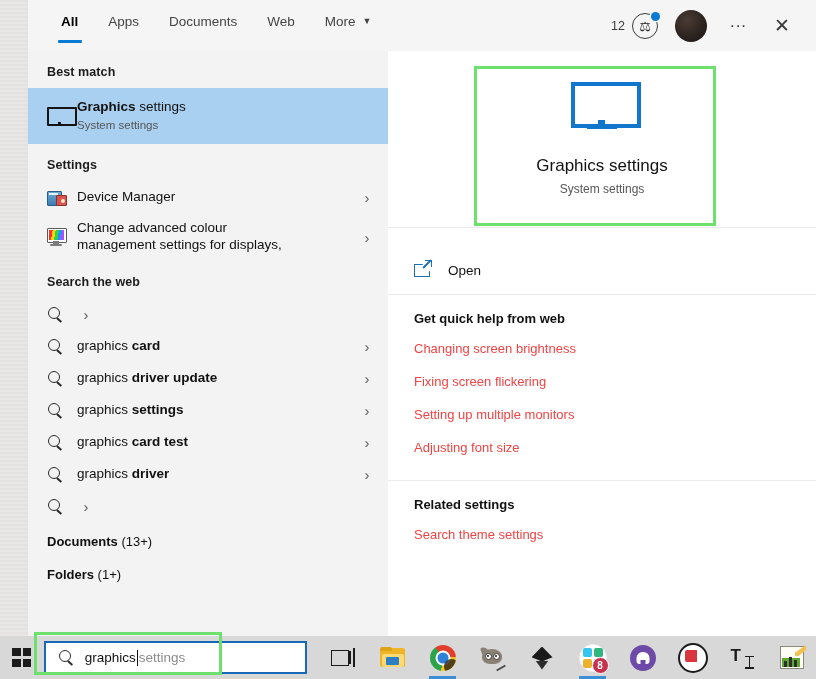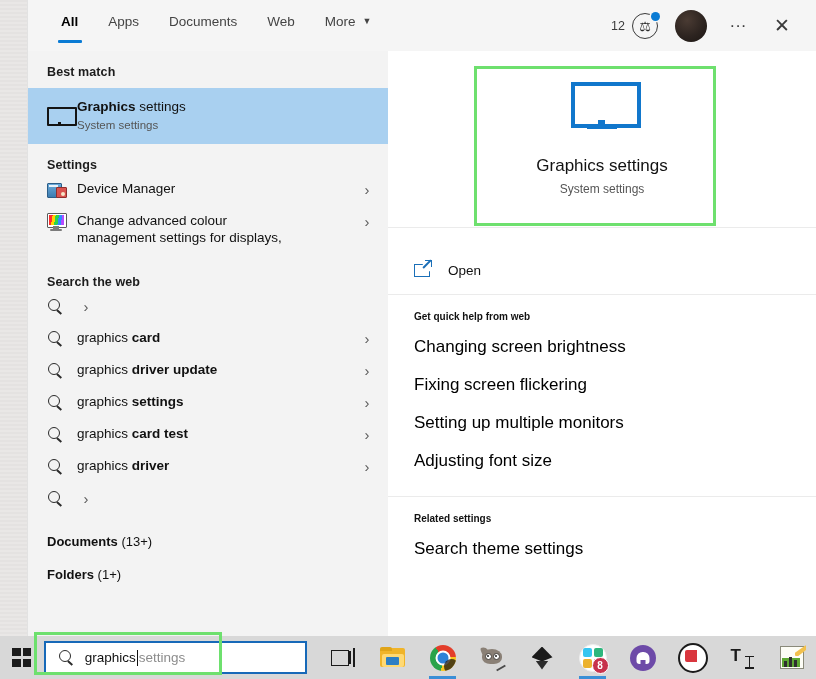--- a/index.html
+++ b/index.html
@@ -76,21 +76,21 @@
   
   .left-col{
     position:absolute;left:0;top:51px;width:360px;height:585px;
     background:#f3f3f3;overflow:hidden;
   }
   .section-title{
     font-size:12.5px;font-weight:bold;color:#1c1c1c;
     padding:14px 0 9px 19px;letter-spacing:.1px;
   }
   .res-row{
-    display:flex;align-items:flex-start;height:32px;padding:0 12px 0 19px;
+    display:flex;align-items:center;height:32px;padding:0 12px 0 19px;
     cursor:default;
   }
   .res-row.tall{height:56px;align-items:center;}
   .res-row.two-line{height:48px;}
   .res-row.selected{background:#a9d0f0;}
   .res-ico{
     width:30px;min-width:30px;display:flex;align-items:center;justify-content:flex-start;
   }
   .res-text{flex:1;min-width:0;font-size:13.5px;color:#111;line-height:1.25;}
   .res-text .t1{display:block;}
@@ -151,22 +151,22 @@
   .divider{height:1px;background:#ebebeb;margin:0;}
   .pv-section{padding:16px 0 16px 0;}
   .open-row{display:flex;align-items:flex-end;padding:0 0 0 26px;height:34px;cursor:default;}
   .open-ico{width:30px;height:18px;position:relative;}
   .open-ico .bx2{position:absolute;left:0;top:4px;width:14px;height:11px;border:1.6px solid #1a6fb8;clip-path:polygon(0 0,0 100%,100% 100%,100% 55%,55% 55%,55% 0);}
   .open-ico .arw{position:absolute;left:9px;top:0px;width:9px;height:9px;}
   .open-ico .arw i{position:absolute;left:0;top:7px;width:11px;height:1.6px;background:#1a6fb8;transform:rotate(-45deg);transform-origin:left center;}
   .open-ico .arw b{position:absolute;right:0;top:0;width:6px;height:6px;border-top:1.6px solid #1a6fb8;border-right:1.6px solid #1a6fb8;}
   .open-label{font-size:13.5px;color:#111;margin-left:4px;}
 
-  .pv-head{font-size:10px;font-weight:bold;color:#111;padding:0 0 6px 26px;}
-  .pv-link{font-size:17px;color:#000000;padding:9px 3px 9px 26px;cursor:default;}
+  .pv-head{font-size:13px;font-weight:bold;color:#111;padding:0 0 6px 26px;}
+  .pv-link{font-size:13px;color:#ef4444;padding:9px 3px 9px 26px;cursor:default;}
 
   
   .taskbar{
     position:absolute;left:0;top:636px;width:816px;height:43px;
     background:#d8d8d8;display:flex;align-items:center;
   }
   .start{width:48px;height:43px;display:flex;align-items:center;justify-content:center;}
   .start .w{width:19px;height:19px;display:grid;grid-template-columns:1fr 1fr;grid-template-rows:1fr 1fr;gap:2.2px;}
   .start .w i{background:#1b1b1b;display:block;}
   .search-box{

